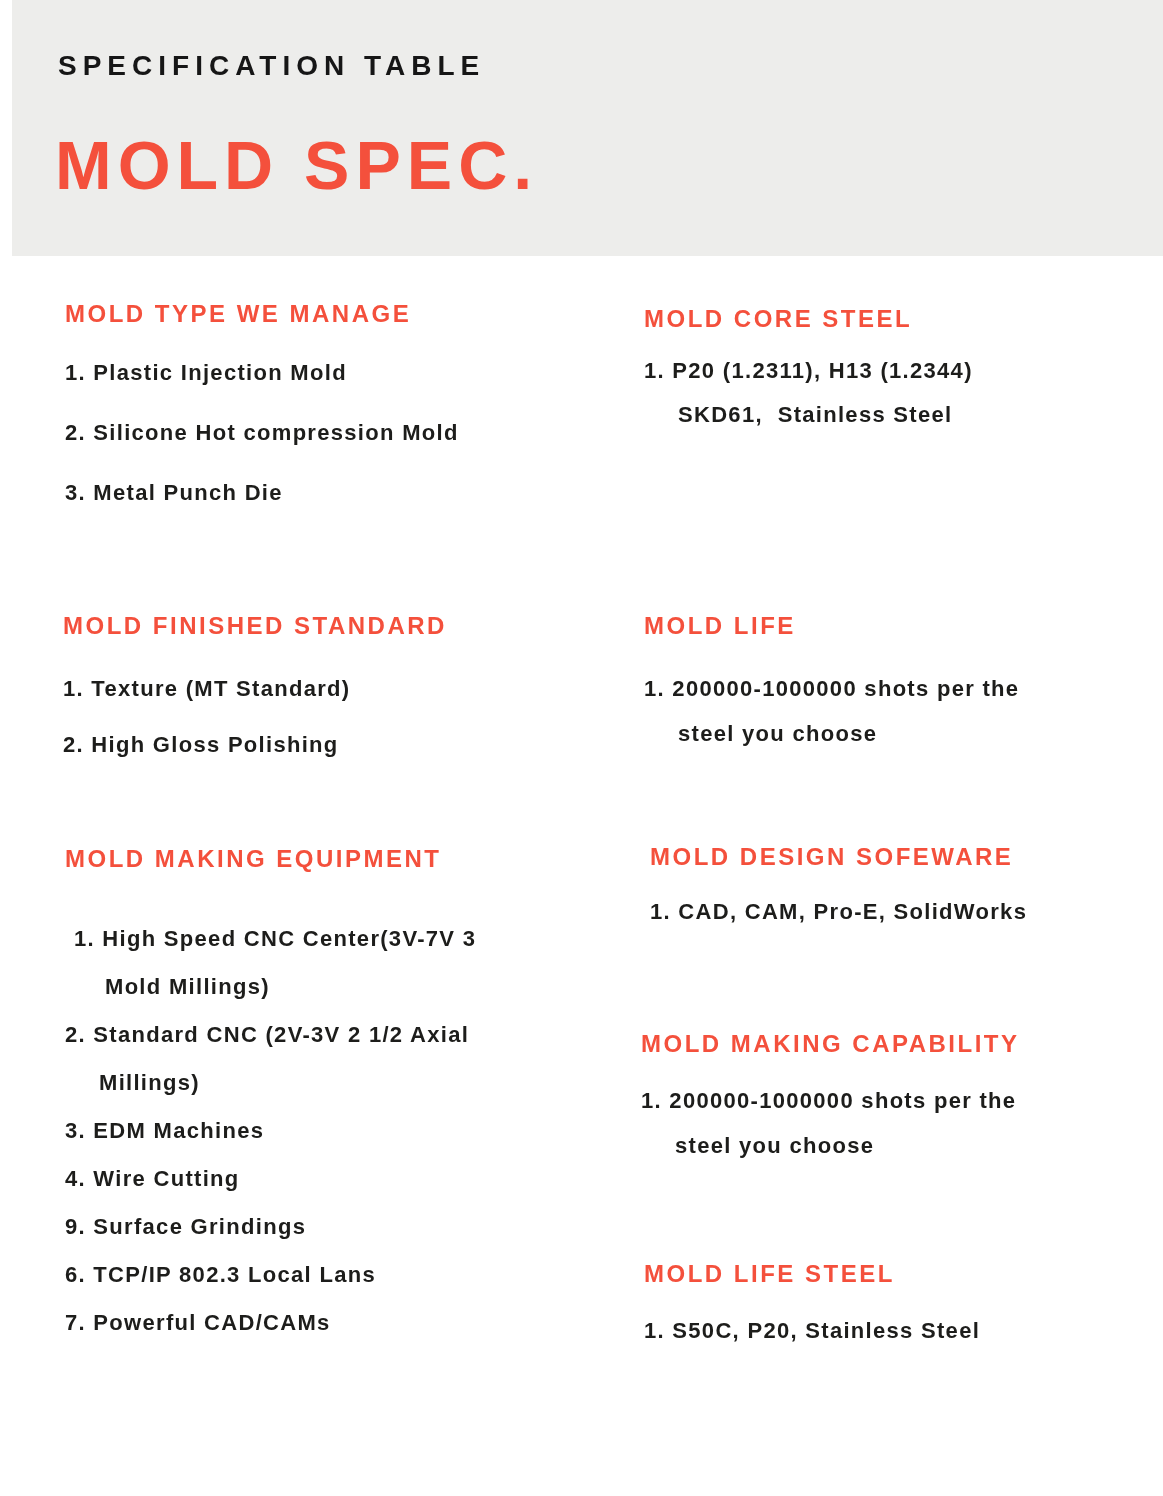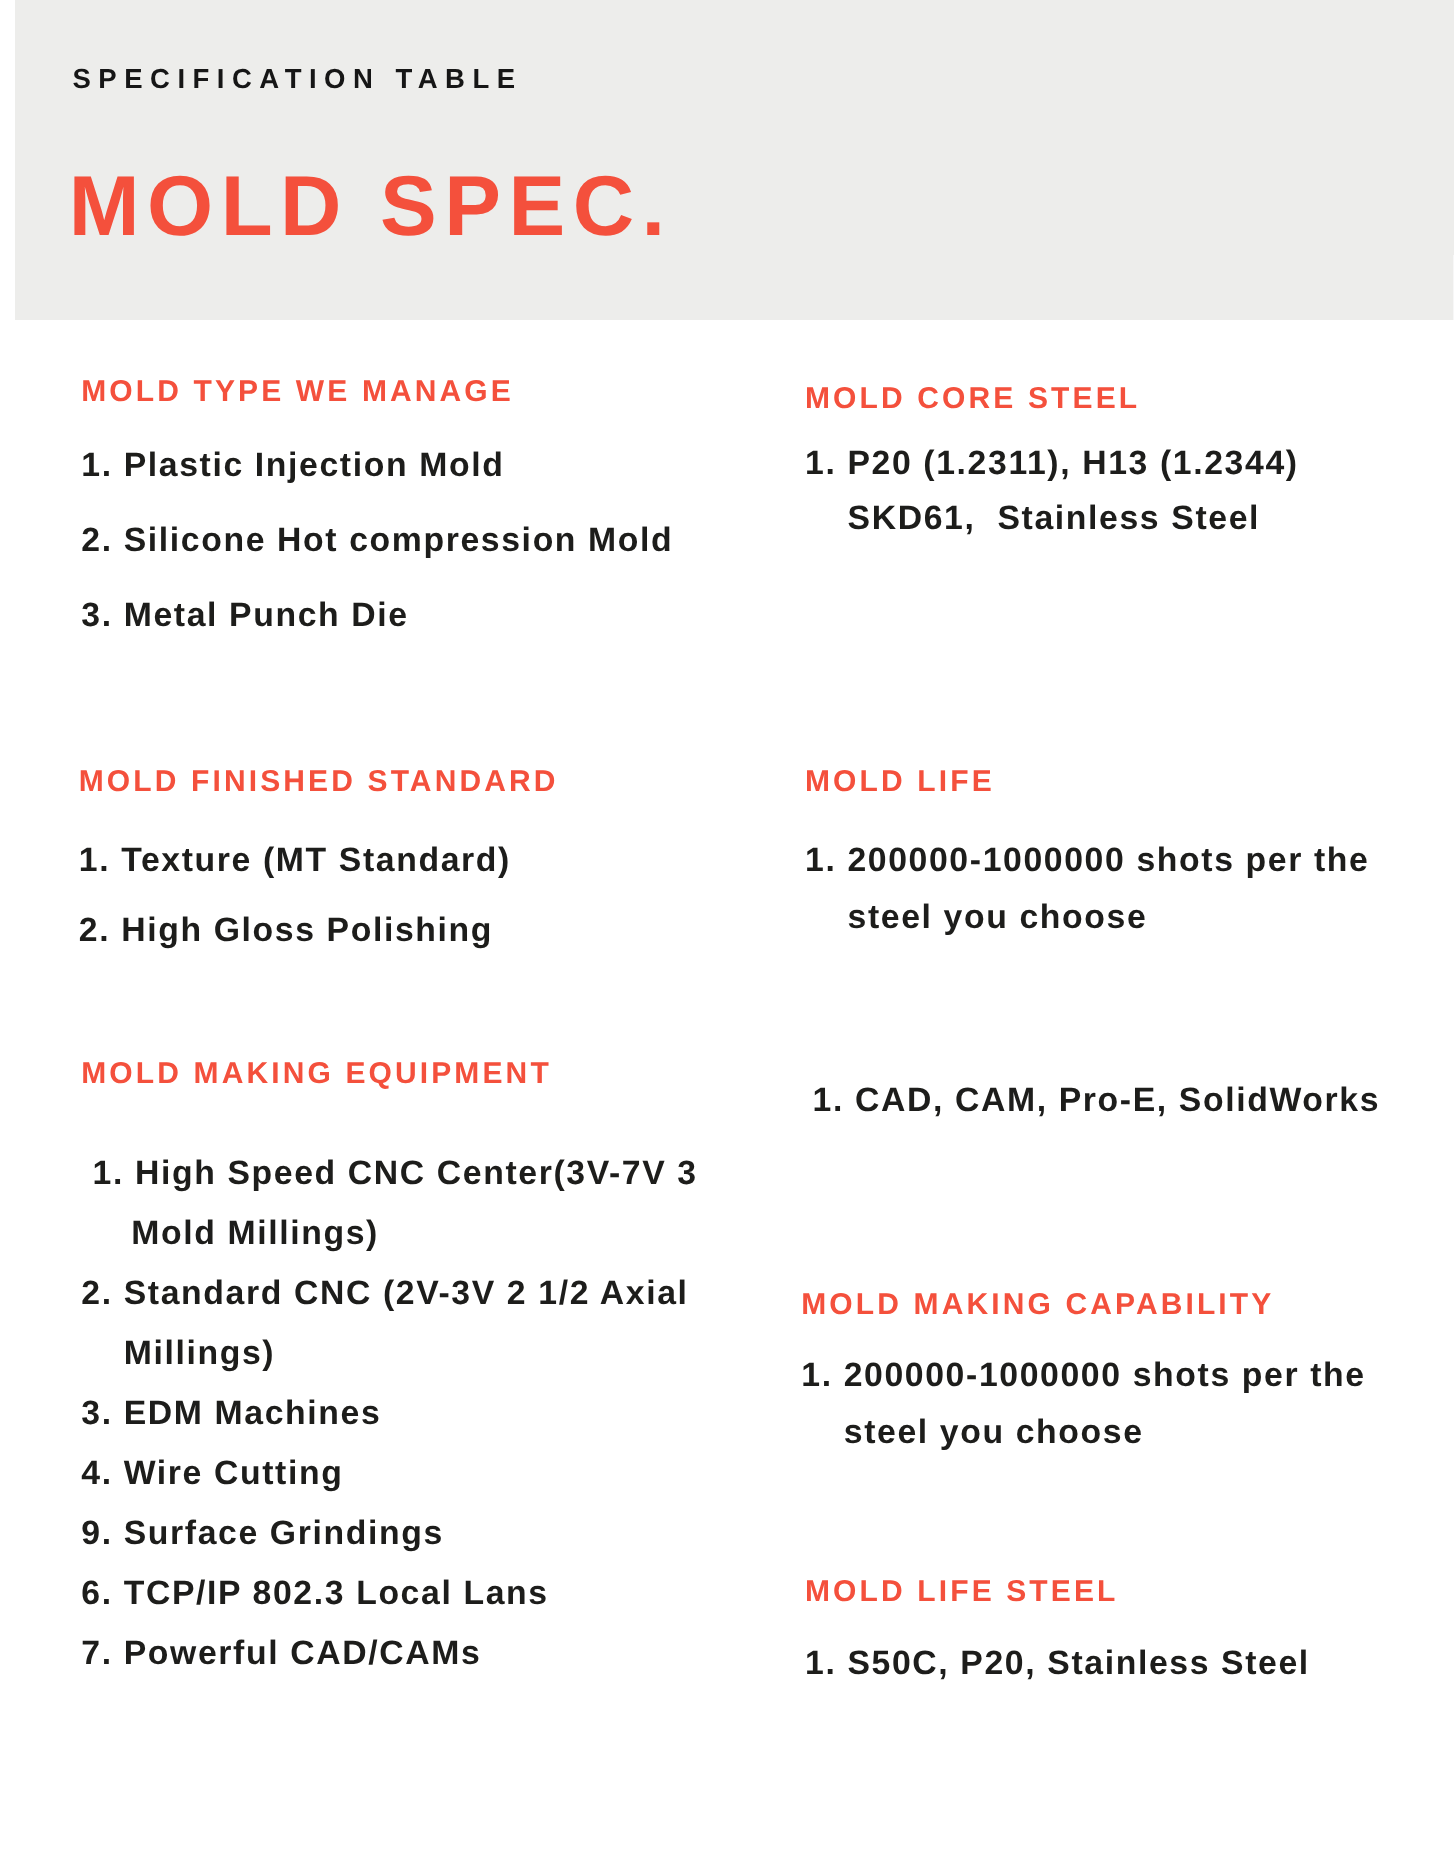--- a/index.html
+++ b/index.html
@@ -19,21 +19,21 @@
   }
   .header-panel{
     position:absolute;
     left:12px; top:0; right:0;
     height:256px;
     background:var(--panel);
   }
   .kicker{
     position:absolute;
     left:58px; top:50px;
-    font-size:22px;
+    font-size:28px;
     font-weight:700;
     letter-spacing:6px;
     color:#161616;
     white-space:pre;
   }
   .big-title{
     position:absolute;
     left:55px; top:126px;
     font-size:68px;
     font-weight:800;
@@ -46,21 +46,21 @@
     margin:0;
     font-size:24px;
     line-height:31px;
     font-weight:700;
     letter-spacing:2.5px;
     color:var(--accent);
     white-space:pre;
   }
   .sec-lines{margin-top:var(--mt,28px);}
   .sec-line{
-    font-size:27px;
+    font-size:22px;
     line-height:27px;
     font-weight:700;
     letter-spacing:1.3px;
     color:var(--ink);
     margin-bottom:var(--mb,20px);
     white-space:pre;
   }
   .sec-line.cont{padding-left:34px;}
   .sec-line.ind{padding-left:9px;}
   .sec-line.cont2{padding-left:40px;}
@@ -128,20 +128,21 @@
 
   <section class="spec-section" id="sec-r1">
     <h2 class="sec-heading">MOLD LIFE</h2>
     <div class="sec-lines">
       <div class="sec-line">1. 200000-1000000 shots per the</div>
       <div class="sec-line cont">steel you choose</div>
     </div>
   </section>
 
   <section class="spec-section" id="sec-r2">
+    <h2 class="sec-heading">MOLD DESIGN SOFEWARE</h2>
     <div class="sec-lines">
       <div class="sec-line">1. CAD, CAM, Pro-E, SolidWorks</div>
     </div>
   </section>
 
   <section class="spec-section" id="sec-r3">
     <h2 class="sec-heading">MOLD MAKING CAPABILITY</h2>
     <div class="sec-lines">
       <div class="sec-line">1. 200000-1000000 shots per the</div>
       <div class="sec-line cont">steel you choose</div>

